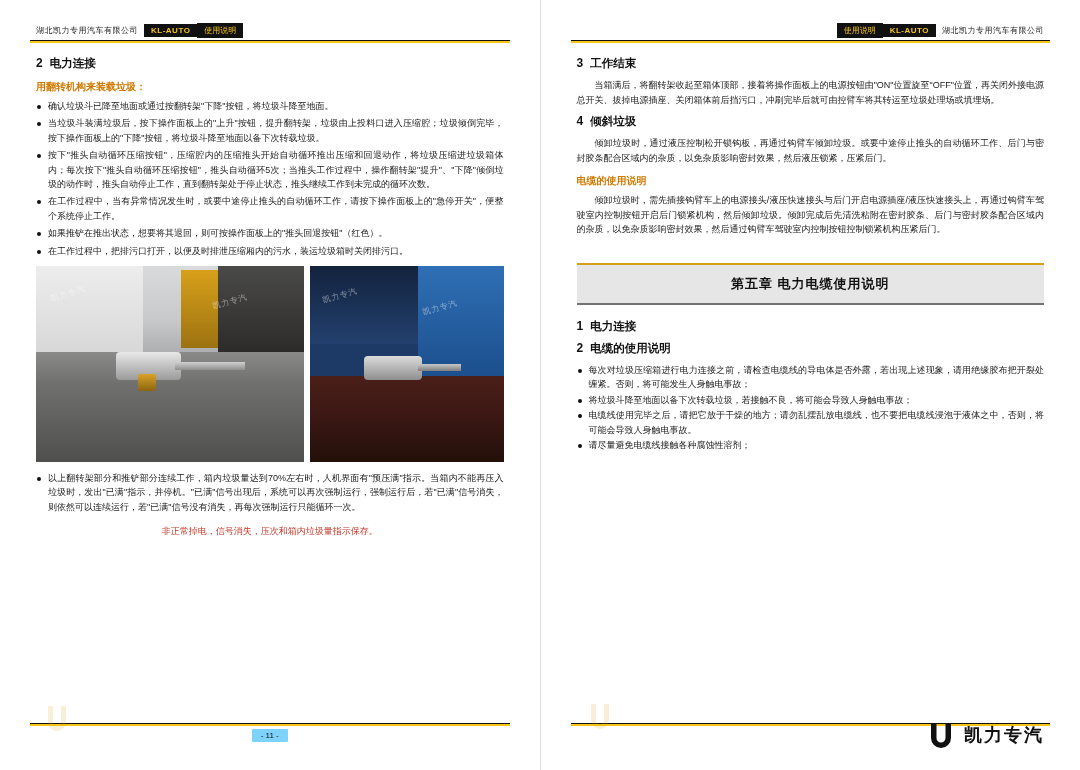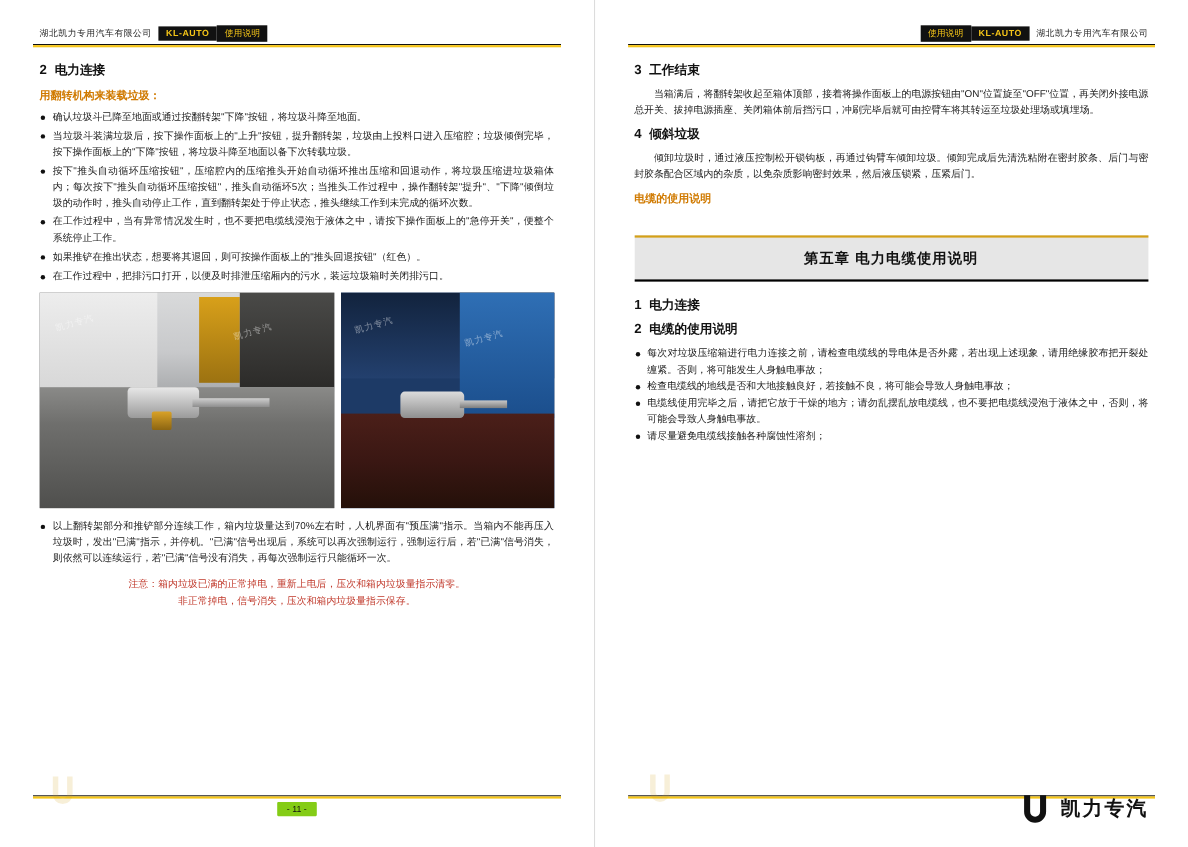--- a/index.html
+++ b/index.html
@@ -135,34 +135,34 @@
     margin-top:10px;
     font-size:9px;line-height:1.7;color:#c0392b;
     text-align:center;
   }
 
   
   .chapter{
     margin:26px 0 14px 0;
     background:#e6e6e6;
     border-top:2px solid #d4a017;
-    border-bottom:2px solid #000000;
+    border-bottom:2px solid #737373;
     text-align:center;
     padding:10px 0;
     font-size:13px;font-weight:bold;color:#111;
     letter-spacing:1px;
   }
 
   
   .folio{
     position:absolute;bottom:28px;left:0;width:100%;
     display:flex;justify-content:center;
   }
   .folio span{
-    background:#84cc16;color:#111;
+    background:#7dd3fc;color:#111;
     font-size:8px;padding:2px 9px;
     border-radius:1px;
   }
   .foot-rule{
     position:absolute;bottom:46px;left:30px;right:30px;height:1px;background:#111;
   }
   .foot-accent{
     position:absolute;bottom:44px;left:30px;right:30px;height:2px;background:#f5c518;
   }
   .logo-block{
@@ -203,21 +203,21 @@
         <span class="num">2</span>
         <span>电力连接</span>
       </h2>
 
       <h3 class="sub">用翻转机构来装载垃圾：</h3>
 
       <ul class="bul">
         <li>确认垃圾斗已降至地面或通过按翻转架"下降"按钮，将垃圾斗降至地面。</li>
         <li>当垃圾斗装满垃圾后，按下操作面板上的"上升"按钮，提升翻转架，垃圾由上投料口进入压缩腔；垃圾倾倒完毕，按下操作面板上的"下降"按钮，将垃圾斗降至地面以备下次转载垃圾。</li>
         <li>按下"推头自动循环压缩按钮"，压缩腔内的压缩推头开始自动循环推出压缩和回退动作，将垃圾压缩进垃圾箱体内；每次按下"推头自动循环压缩按钮"，推头自动循环5次；当推头工作过程中，操作翻转架"提升"、"下降"倾倒垃圾的动作时，推头自动停止工作，直到翻转架处于停止状态，推头继续工作到未完成的循环次数。</li>
-        <li>在工作过程中，当有异常情况发生时，也不要把电缆线浸泡于液体之中，请按下操作面板上的"急停开关"，便整个系统停止工作。</li>
+        <li>在工作过程中，当有异常情况发生时，或要中途停止推头的自动循环工作，请按下操作面板上的"急停开关"，便整个系统停止工作。</li>
         <li>如果推铲在推出状态，想要将其退回，则可按操作面板上的"推头回退按钮"（红色）。</li>
         <li>在工作过程中，把排污口打开，以便及时排泄压缩厢内的污水，装运垃圾箱时关闭排污口。</li>
       </ul>
 
       <div class="photos">
         <div class="photo p1">
           <div class="ph1-wall"></div>
           <div class="ph1-mach"></div>
           <div class="ph1-yellow"></div>
           <div class="ph1-dark"></div>
@@ -237,21 +237,20 @@
           <span class="wm" style="left:12px;top:24px;">凯力专汽</span>
           <span class="wm" style="left:112px;top:36px;">凯力专汽</span>
         </div>
       </div>
 
       <ul class="bul">
         <li>以上翻转架部分和推铲部分连续工作，箱内垃圾量达到70%左右时，人机界面有"预压满"指示。当箱内不能再压入垃圾时，发出"已满"指示，并停机。"已满"信号出现后，系统可以再次强制运行，强制运行后，若"已满"信号消失，则依然可以连续运行，若"已满"信号没有消失，再每次强制运行只能循环一次。</li>
       </ul>
 
       <div class="warn">
-        <div>注意：箱内垃圾已满的正常掉电，重新上电后，压次和箱内垃圾量指示清零。</div>
         <div>非正常掉电，信号消失，压次和箱内垃圾量指示保存。</div>
       </div>
     </div>
 
     <div class="foot-rule"></div>
     <div class="foot-accent"></div>
     <div class="folio">
       <span>- 11 -</span>
     </div>
 
@@ -278,38 +277,39 @@
         <span class="num">3</span>
         <span>工作结束</span>
       </h2>
       <p class="para">当箱满后，将翻转架收起至箱体顶部，接着将操作面板上的电源按钮由"ON"位置旋至"OFF"位置，再关闭外接电源总开关、拔掉电源插座、关闭箱体前后挡污口，冲刷完毕后就可由控臂车将其转运至垃圾处理场或填埋场。</p>
 
       <h2 class="sec">
         <span class="num">4</span>
         <span>倾斜垃圾</span>
       </h2>
 
-      <p class="para">倾卸垃圾时，通过液压控制松开锁钩板，再通过钩臂车倾卸垃圾。倾卸完成后先清洗粘附在密封胶条、后门与密封胶条配合区域内的杂质，以免杂质影响密封效果，然后液压锁紧，压紧后门。</p>
+      <p class="para">倾卸垃圾时，通过液压控制松开锁钩板，再通过钩臂车倾卸垃圾。或要中途停止推头的自动循环工作、后门与密封胶条配合区域内的杂质，以免杂质影响密封效果，然后液压锁紧，压紧后门。</p>
 
       <h3 class="sub">电缆的使用说明</h3>
+      <p class="para">倾卸垃圾时，需先插接钩臂车上的电源接头/液压快速接头与后门开启电源插座/液压快速接头上，再通过钩臂车驾驶室内控制按钮开启后门锁紧机构，然后倾卸垃圾。倾卸完成后先清洗粘附在密封胶条、后门与密封胶条配合区域内的杂质，以免杂质影响密封效果，然后通过钩臂车驾驶室内控制按钮控制锁紧机构压紧后门。</p>
 
       <div class="chapter">第五章  电力电缆使用说明</div>
 
       <h2 class="sec">
         <span class="num">1</span>
         <span>电力连接</span>
       </h2>
 
       <h2 class="sec">
         <span class="num">2</span>
         <span>电缆的使用说明</span>
       </h2>
       <ul class="bul tight">
         <li>每次对垃圾压缩箱进行电力连接之前，请检查电缆线的导电体是否外露，若出现上述现象，请用绝缘胶布把开裂处缠紧。否则，将可能发生人身触电事故；</li>
-        <li>检查电缆线的地线是否和大地接触良好，若接触不良，将可能会导致人身触电事故；</li>
+        <li>将垃圾斗降至地面以备下次转载垃圾，若接触不良，将可能会导致人身触电事故；</li>
         <li>电缆线使用完毕之后，请把它放于干燥的地方；请勿乱摆乱放电缆线，也不要把电缆线浸泡于液体之中，否则，将可能会导致人身触电事故。</li>
         <li>请尽量避免电缆线接触各种腐蚀性溶剂；</li>
       </ul>
     </div>
 
     <div class="foot-rule"></div>
     <div class="foot-accent"></div>
 
     <div class="logo-block">
       <span class="logo-mark">

